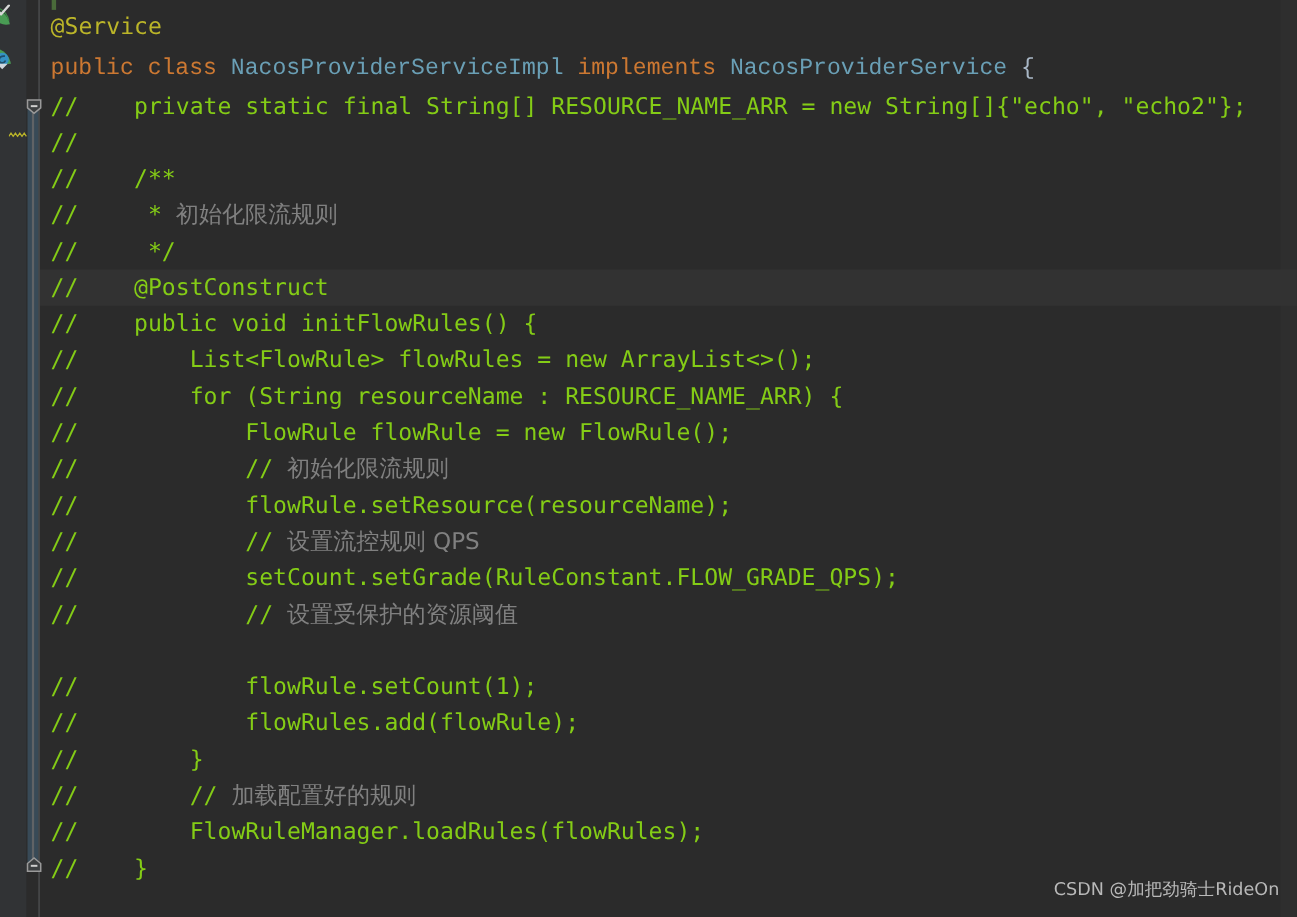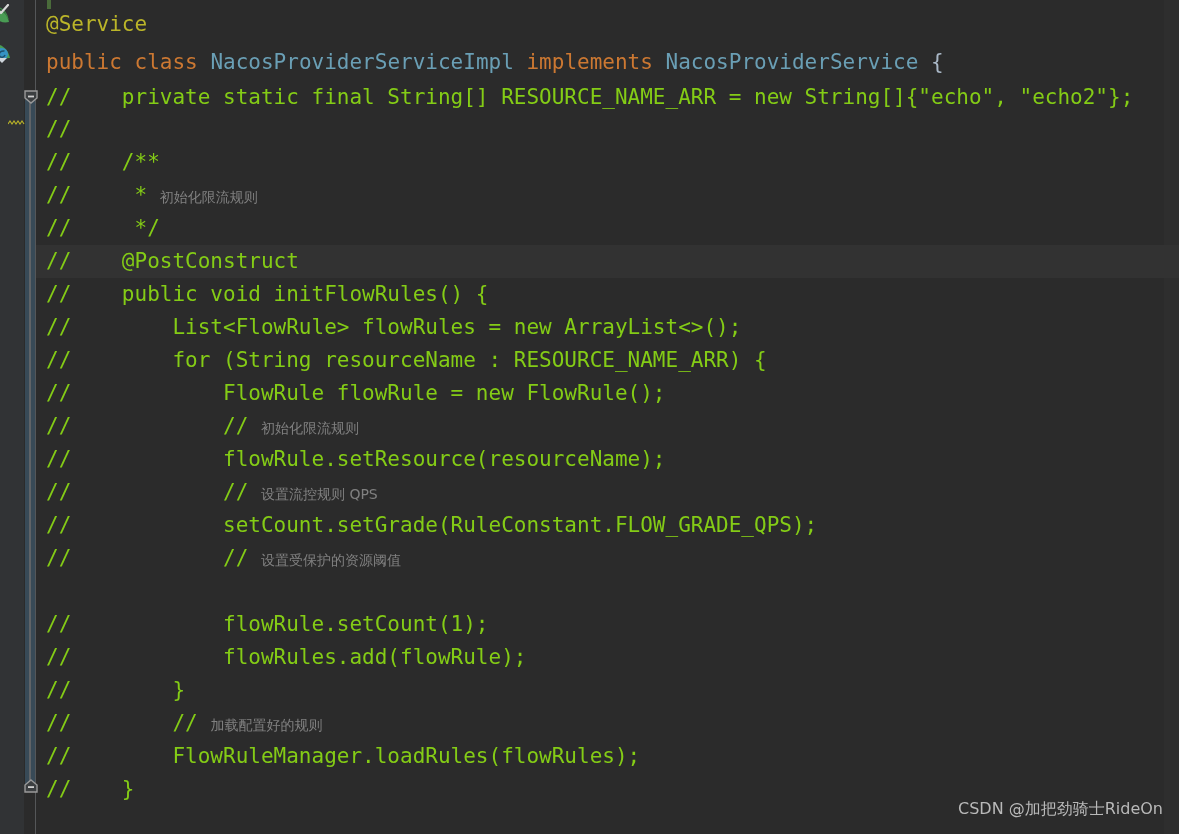--- a/index.html
+++ b/index.html
@@ -116,21 +116,21 @@
     color: #a9b7c6;
   }
   .line .txt { padding-left: 10px; display: inline-block; }
   .line.current { background: #323232; width: 1153px; }
 
   
   .anno     { color: #bbb529; }
   .kw       { color: #cc7832; }
   .type     { color: #6a9fb5; }
   .cmt      { color: #84cc16; }
-  .cmt-cn   { color: #808080; font-family: "DejaVu Sans", "Liberation Sans", sans-serif; font-size: 14px; }
+  .cmt-cn   { color: #808080; font-family: "DejaVu Sans", "Liberation Sans", sans-serif; font-size: 21px; }
   .brace    { color: #a9b7c6; }
 
   
   .squiggle {
     position: absolute;
     left: 8px;
     top: 110px;
     width: 30px;
     height: 5px;
     z-index: 7;
@@ -161,21 +161,21 @@
 </style>
 </head>
 <body>
 
 <div id="editor">
 
   <div class="right-strip"></div>
 
   <div class="code-area">
       <div class="line" style="top: 8px;"><span class="txt"><span class="anno">@Service</span></span></div>
-      <div class="line" style="top: 46px;"><span class="txt"><span class="kw">public </span><span class="kw">class </span><span class="type">NacosProviderServiceImpl </span><span class="kw">implements </span><span class="type">NacosProviderService </span><span class="brace">{</span></span></div>
+      <div class="line" style="top: 46px; font-family: Liberation Mono, monospace;"><span class="txt"><span class="kw">public </span><span class="kw">class </span><span class="type">NacosProviderServiceImpl </span><span class="kw">implements </span><span class="type">NacosProviderService </span><span class="brace">{</span></span></div>
       <div class="line" style="top: 81px;"><span class="txt"><span class="cmt">//    private static final String[] RESOURCE_NAME_ARR = new String[]{"echo", "echo2"};</span></span></div>
       <div class="line" style="top: 113px;"><span class="txt"><span class="cmt">//</span></span></div>
       <div class="line" style="top: 146px;"><span class="txt"><span class="cmt">//    /**</span></span></div>
       <div class="line" style="top: 179px;"><span class="txt"><span class="cmt">//     * </span><span class="cmt-cn">初始化限流规则</span></span></div>
       <div class="line" style="top: 212px;"><span class="txt"><span class="cmt">//     */</span></span></div>
       <div class="line current" style="top: 245px;"><span class="txt"><span class="cmt">//    @PostConstruct</span></span></div>
       <div class="line" style="top: 278px;"><span class="txt"><span class="cmt">//    public void initFlowRules() {</span></span></div>
       <div class="line" style="top: 311px;"><span class="txt"><span class="cmt">//        List&lt;FlowRule&gt; flowRules = new ArrayList&lt;&gt;();</span></span></div>
       <div class="line" style="top: 344px;"><span class="txt"><span class="cmt">//        for (String resourceName : RESOURCE_NAME_ARR) {</span></span></div>
       <div class="line" style="top: 377px;"><span class="txt"><span class="cmt">//            FlowRule flowRule = new FlowRule();</span></span></div>

